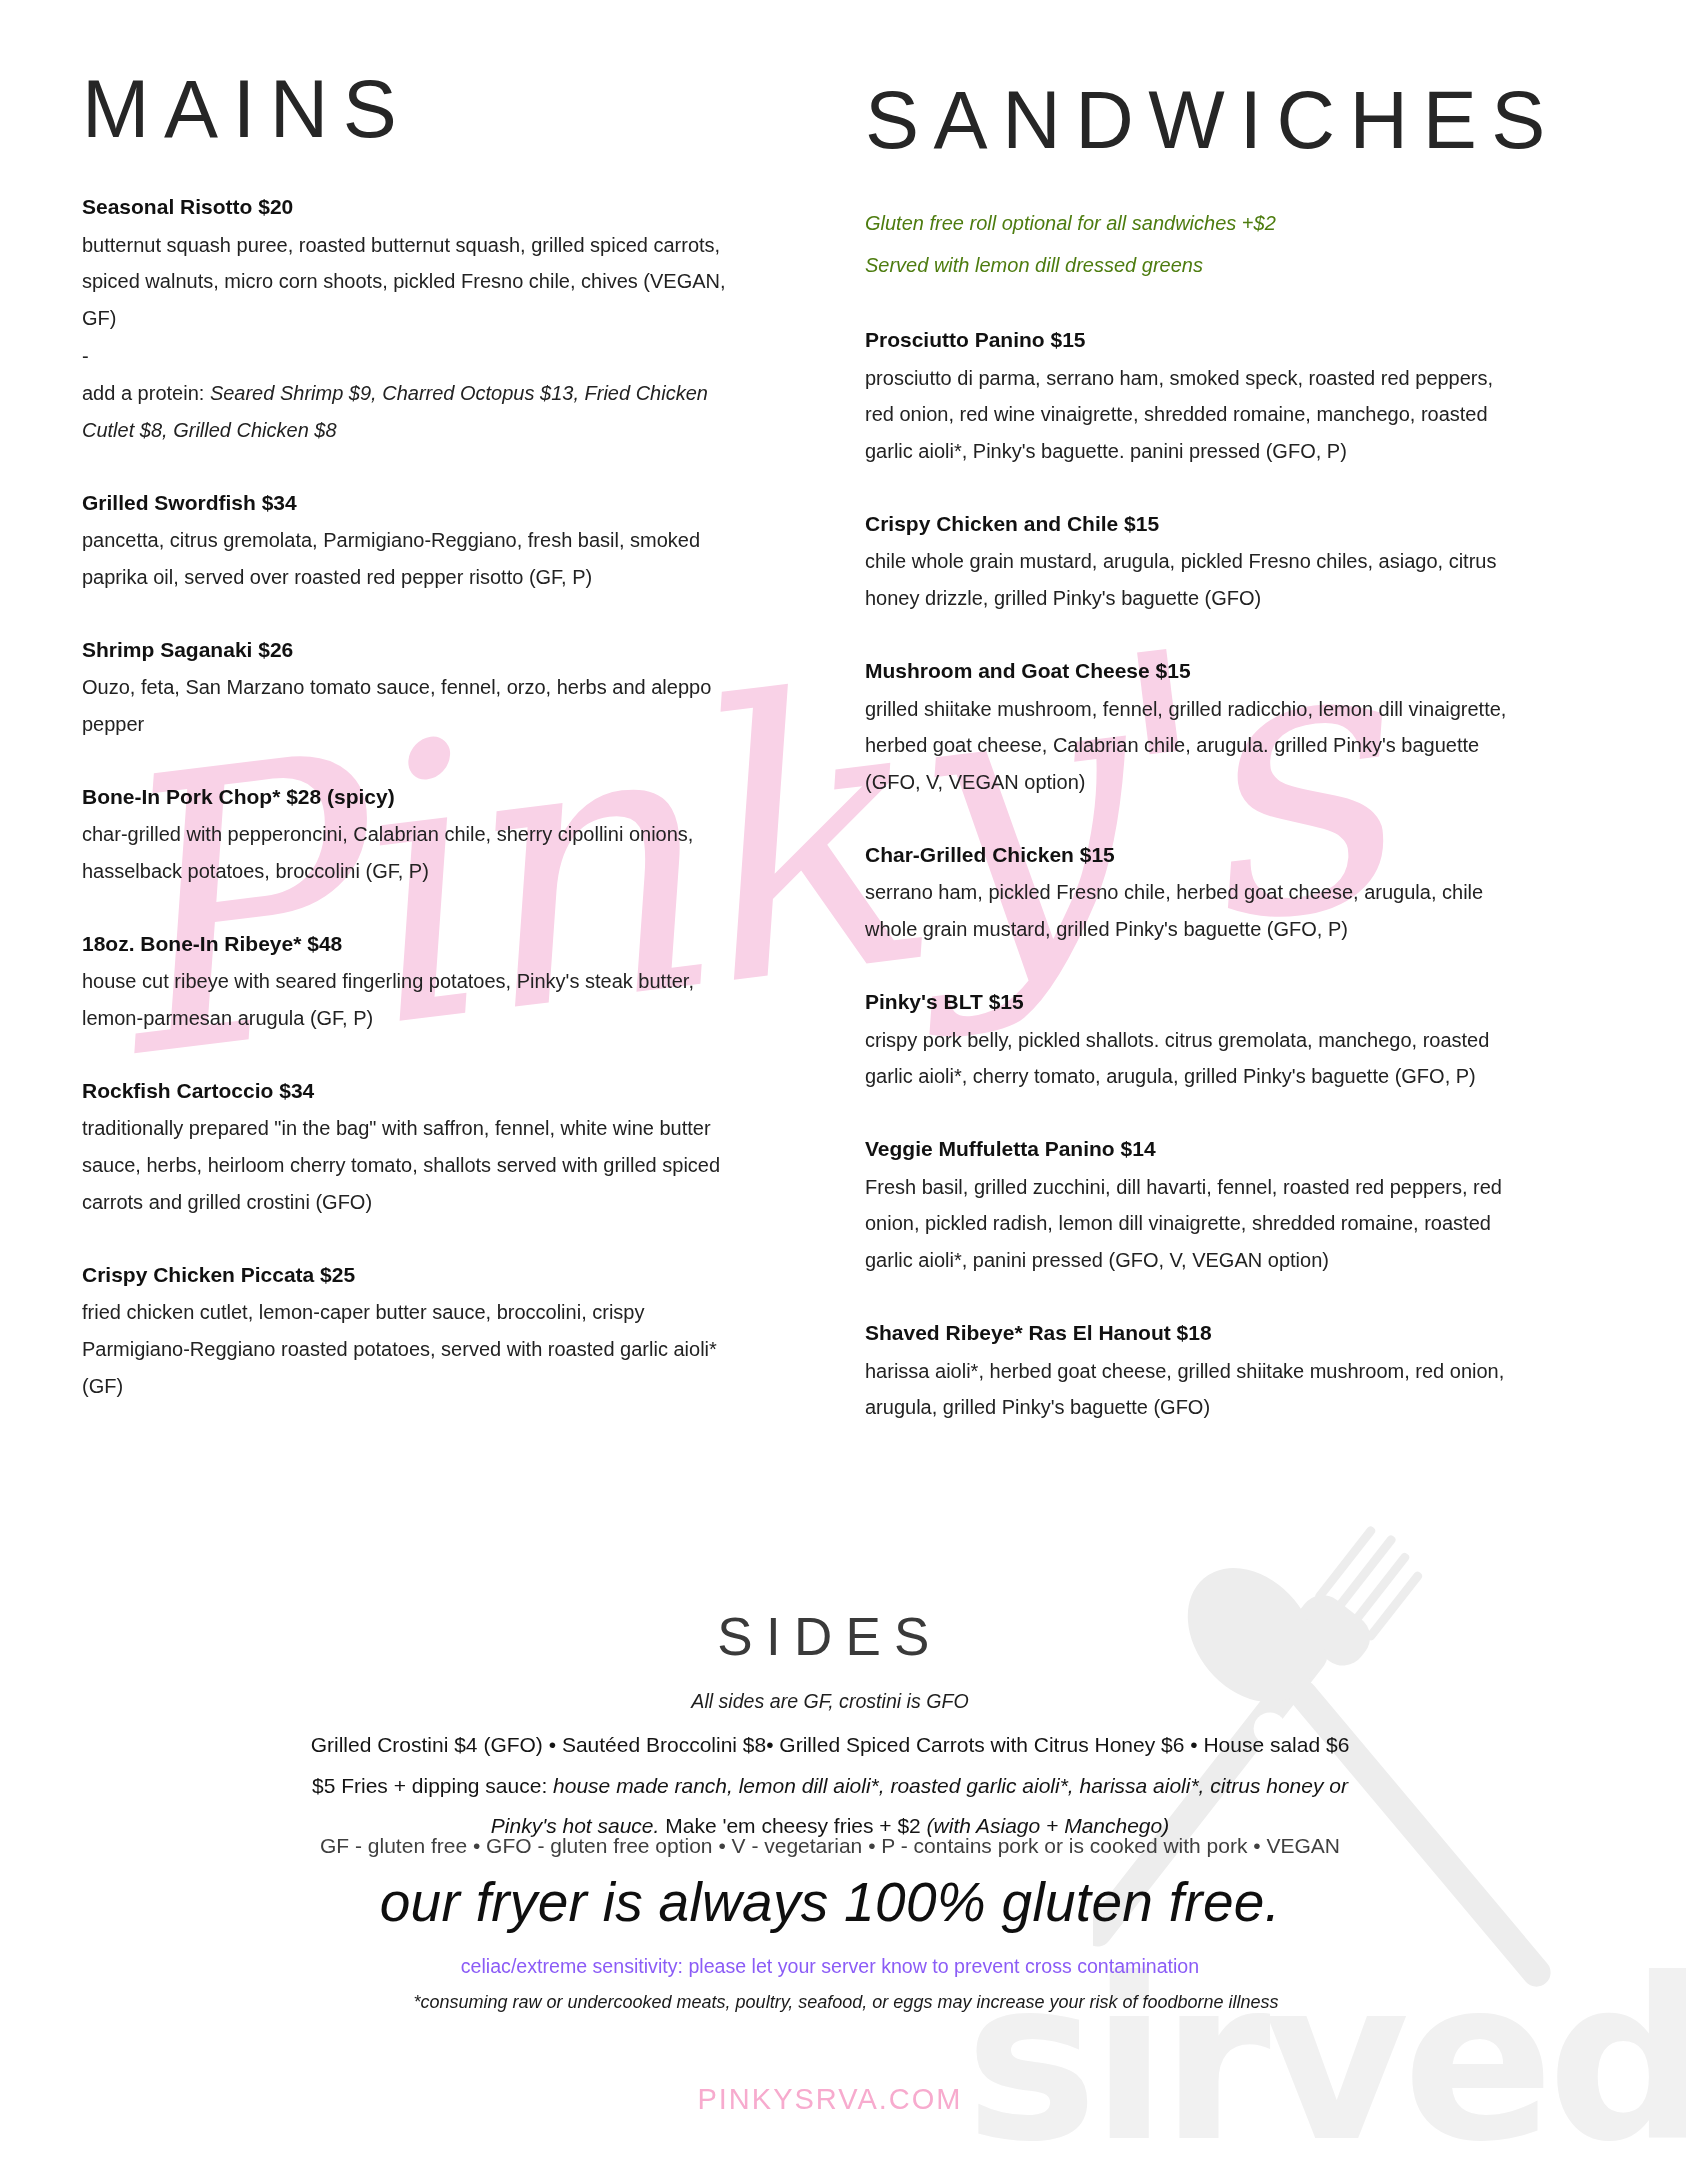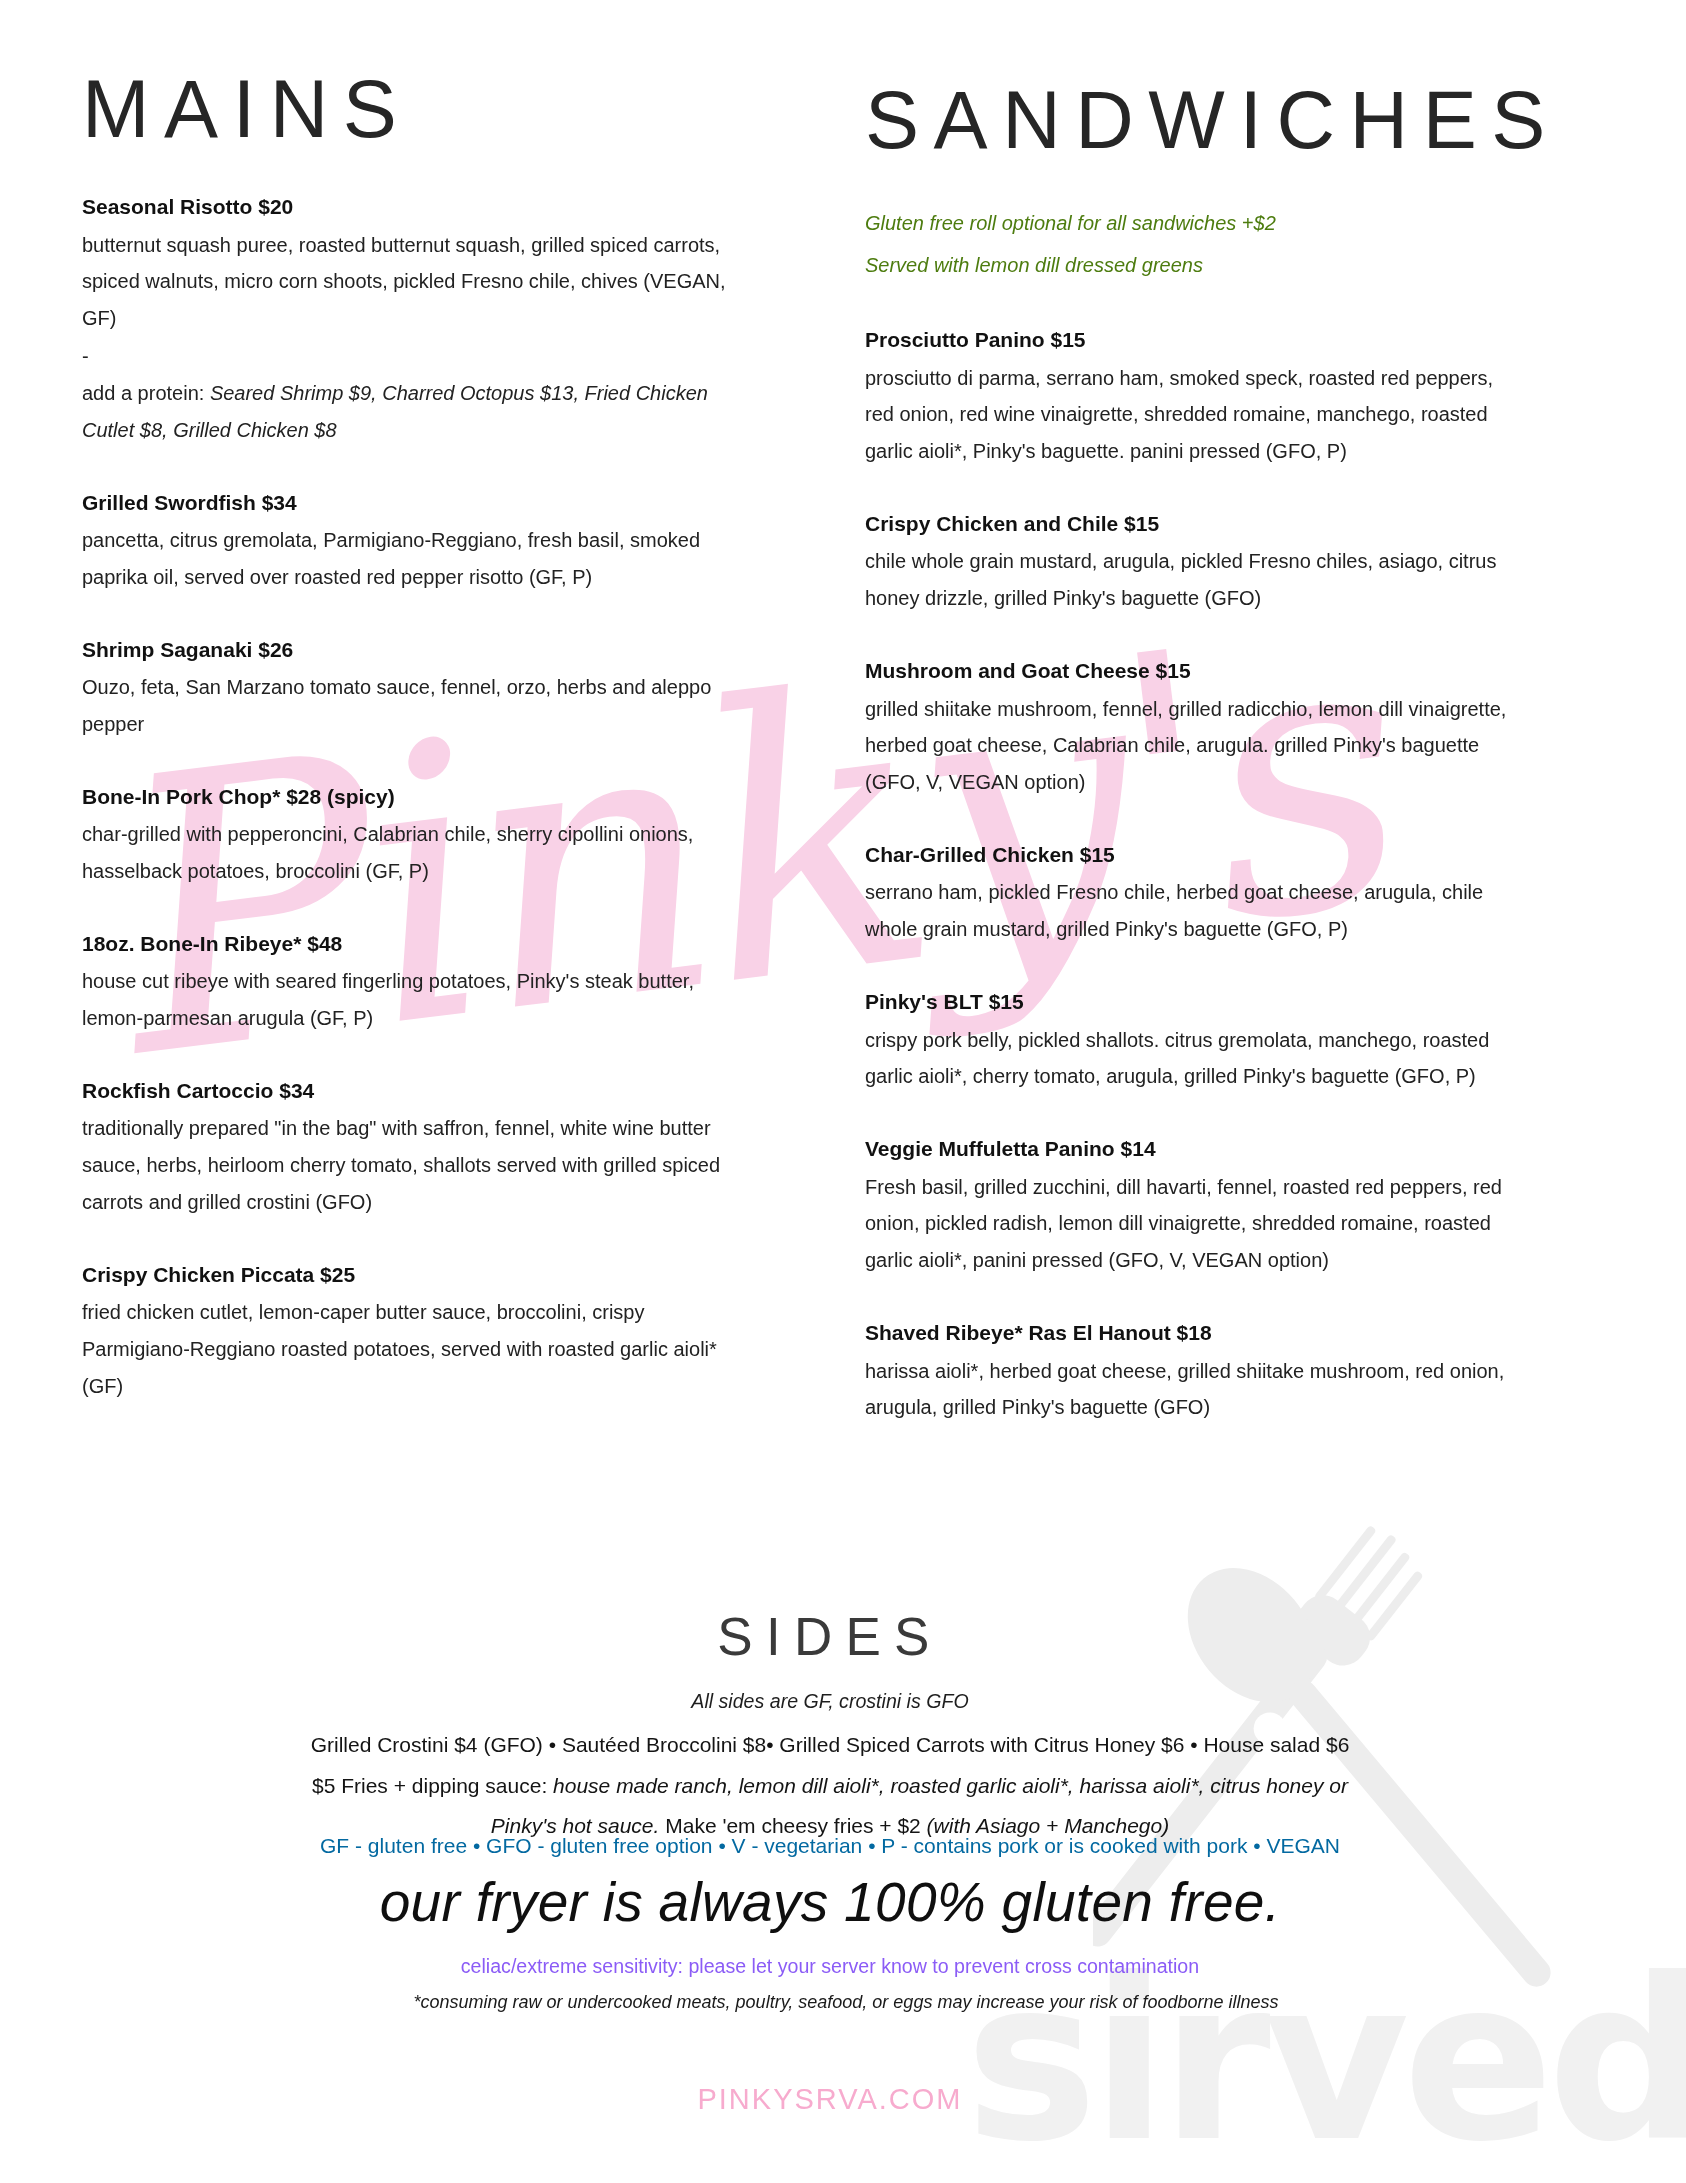--- a/index.html
+++ b/index.html
@@ -41,21 +41,21 @@
   .sides{position:absolute;left:0;top:1598px;width:1660px;z-index:1;text-align:center;}
   .sides h2{
     margin:8px 0 23px 0;font-weight:200;font-size:53px;letter-spacing:0.25em;
     color:#3a3a3a;
   }
   .sides .sides-note{margin:0 0 12px 0;font-style:italic;font-size:19.6px;color:#1e1e1e;}
   .sides .sides-line{margin:0;font-size:21px;line-height:1.93;color:#141414;}
   
   .legend{
     position:absolute;left:0;top:1834px;width:1660px;z-index:1;text-align:center;
-    font-size:21px;color:#0369a1;margin:0;
+    font-size:21px;color:#404040;margin:0;
   }
   .banner{
     position:absolute;left:0;top:1870px;width:1660px;z-index:1;text-align:center;
     font-size:55px;color:#0f0f0f;margin:0;letter-spacing:0.3px;font-style:italic;
   }
   .celiac{
     position:absolute;left:0;top:1955px;width:1660px;z-index:1;text-align:center;
     font-size:19.6px;color:#8b5cf6;margin:0;
   }
   .foodborne{

